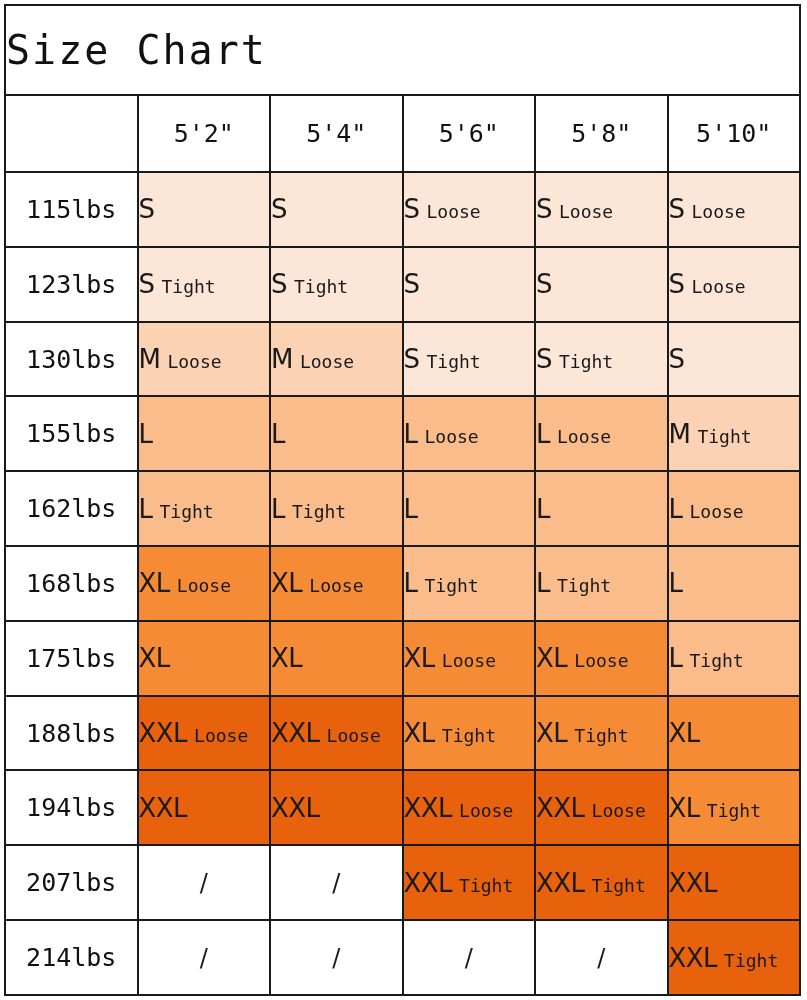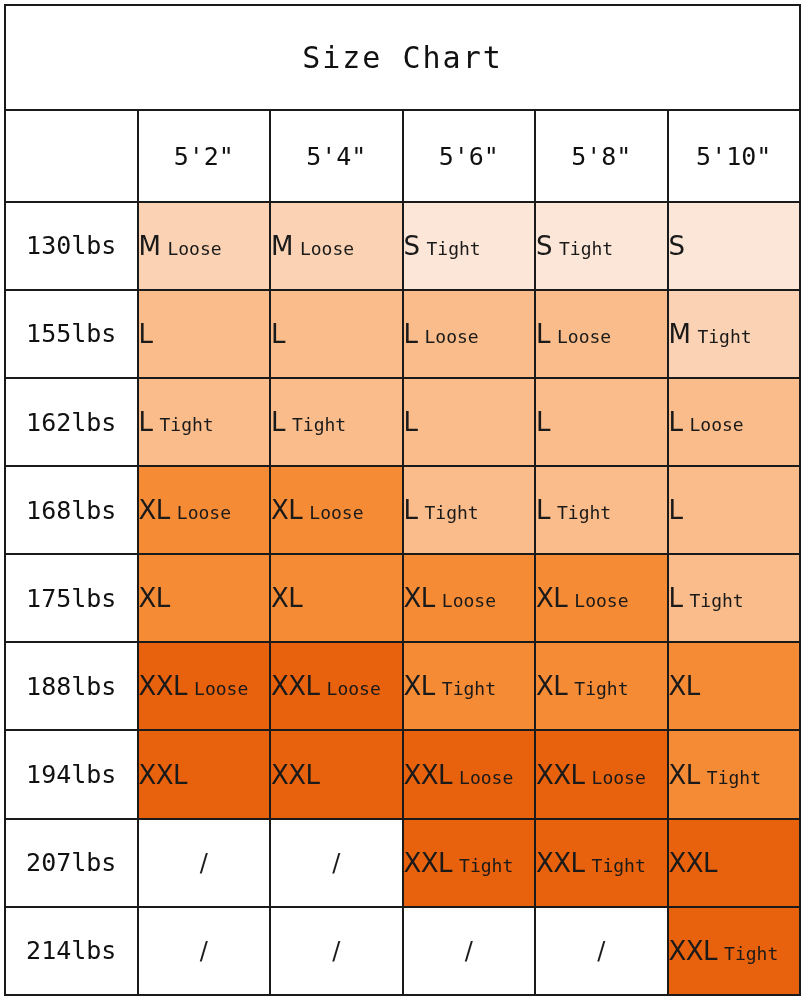--- a/index.html
+++ b/index.html
@@ -32,23 +32,22 @@
   table.size-chart th {
     border: 2px solid #1a1a1a;
     padding: 0;
     box-sizing: border-box;
     background: #ffffff;
   }
 
   
   .title-cell {
     height: 67px;
-    text-align: center;
-    vertical-align: middle;
-    font-size: 30px;
+    vertical-align: middle;
+    font-size: 40px;
     font-weight: 400;
     letter-spacing: 2px;
     color: #111111;
     font-family: "DejaVu Sans Mono", "Liberation Mono", monospace;
   }
 
   
   .header-row td {
     height: 58px;
   }
@@ -120,20 +119,36 @@
       <tr class="header-row">
         <td class="corner-cell"></td>
 
       <td class="height-head">5'2"</td>
           <td class="height-head">5'4"</td>
           <td class="height-head">5'6"</td>
           <td class="height-head">5'8"</td>
           <td class="height-head">5'10"</td>
         </tr>
 
+    <tr class="body-row">
+          <td class="weight-cell">115lbs</td>
+          <td class="fit-cell" style="background: rgb(251, 230, 215);"><span class="fit-size">S</span></td>
+          <td class="fit-cell" style="background: rgb(251, 230, 215);"><span class="fit-size">S</span></td>
+          <td class="fit-cell" style="background: rgb(251, 230, 215);"><span class="fit-size">S</span><span class="fit-mod">Loose</span></td>
+          <td class="fit-cell" style="background: rgb(251, 230, 215);"><span class="fit-size">S</span><span class="fit-mod">Loose</span></td>
+          <td class="fit-cell" style="background: rgb(251, 230, 215);"><span class="fit-size">S</span><span class="fit-mod">Loose</span></td>
+        </tr>
+        <tr class="body-row">
+          <td class="weight-cell">123lbs</td>
+          <td class="fit-cell" style="background: rgb(251, 230, 215);"><span class="fit-size">S</span><span class="fit-mod">Tight</span></td>
+          <td class="fit-cell" style="background: rgb(251, 230, 215);"><span class="fit-size">S</span><span class="fit-mod">Tight</span></td>
+          <td class="fit-cell" style="background: rgb(251, 230, 215);"><span class="fit-size">S</span></td>
+          <td class="fit-cell" style="background: rgb(251, 230, 215);"><span class="fit-size">S</span></td>
+          <td class="fit-cell" style="background: rgb(251, 230, 215);"><span class="fit-size">S</span><span class="fit-mod">Loose</span></td>
+        </tr>
         <tr class="body-row">
           <td class="weight-cell">130lbs</td>
           <td class="fit-cell" style="background: rgb(251, 211, 180);"><span class="fit-size">M</span><span class="fit-mod">Loose</span></td>
           <td class="fit-cell" style="background: rgb(251, 211, 180);"><span class="fit-size">M</span><span class="fit-mod">Loose</span></td>
           <td class="fit-cell" style="background: rgb(251, 230, 215);"><span class="fit-size">S</span><span class="fit-mod">Tight</span></td>
           <td class="fit-cell" style="background: rgb(251, 230, 215);"><span class="fit-size">S</span><span class="fit-mod">Tight</span></td>
           <td class="fit-cell" style="background: rgb(251, 230, 215);"><span class="fit-size">S</span></td>
         </tr>
         <tr class="body-row">
           <td class="weight-cell">155lbs</td>

